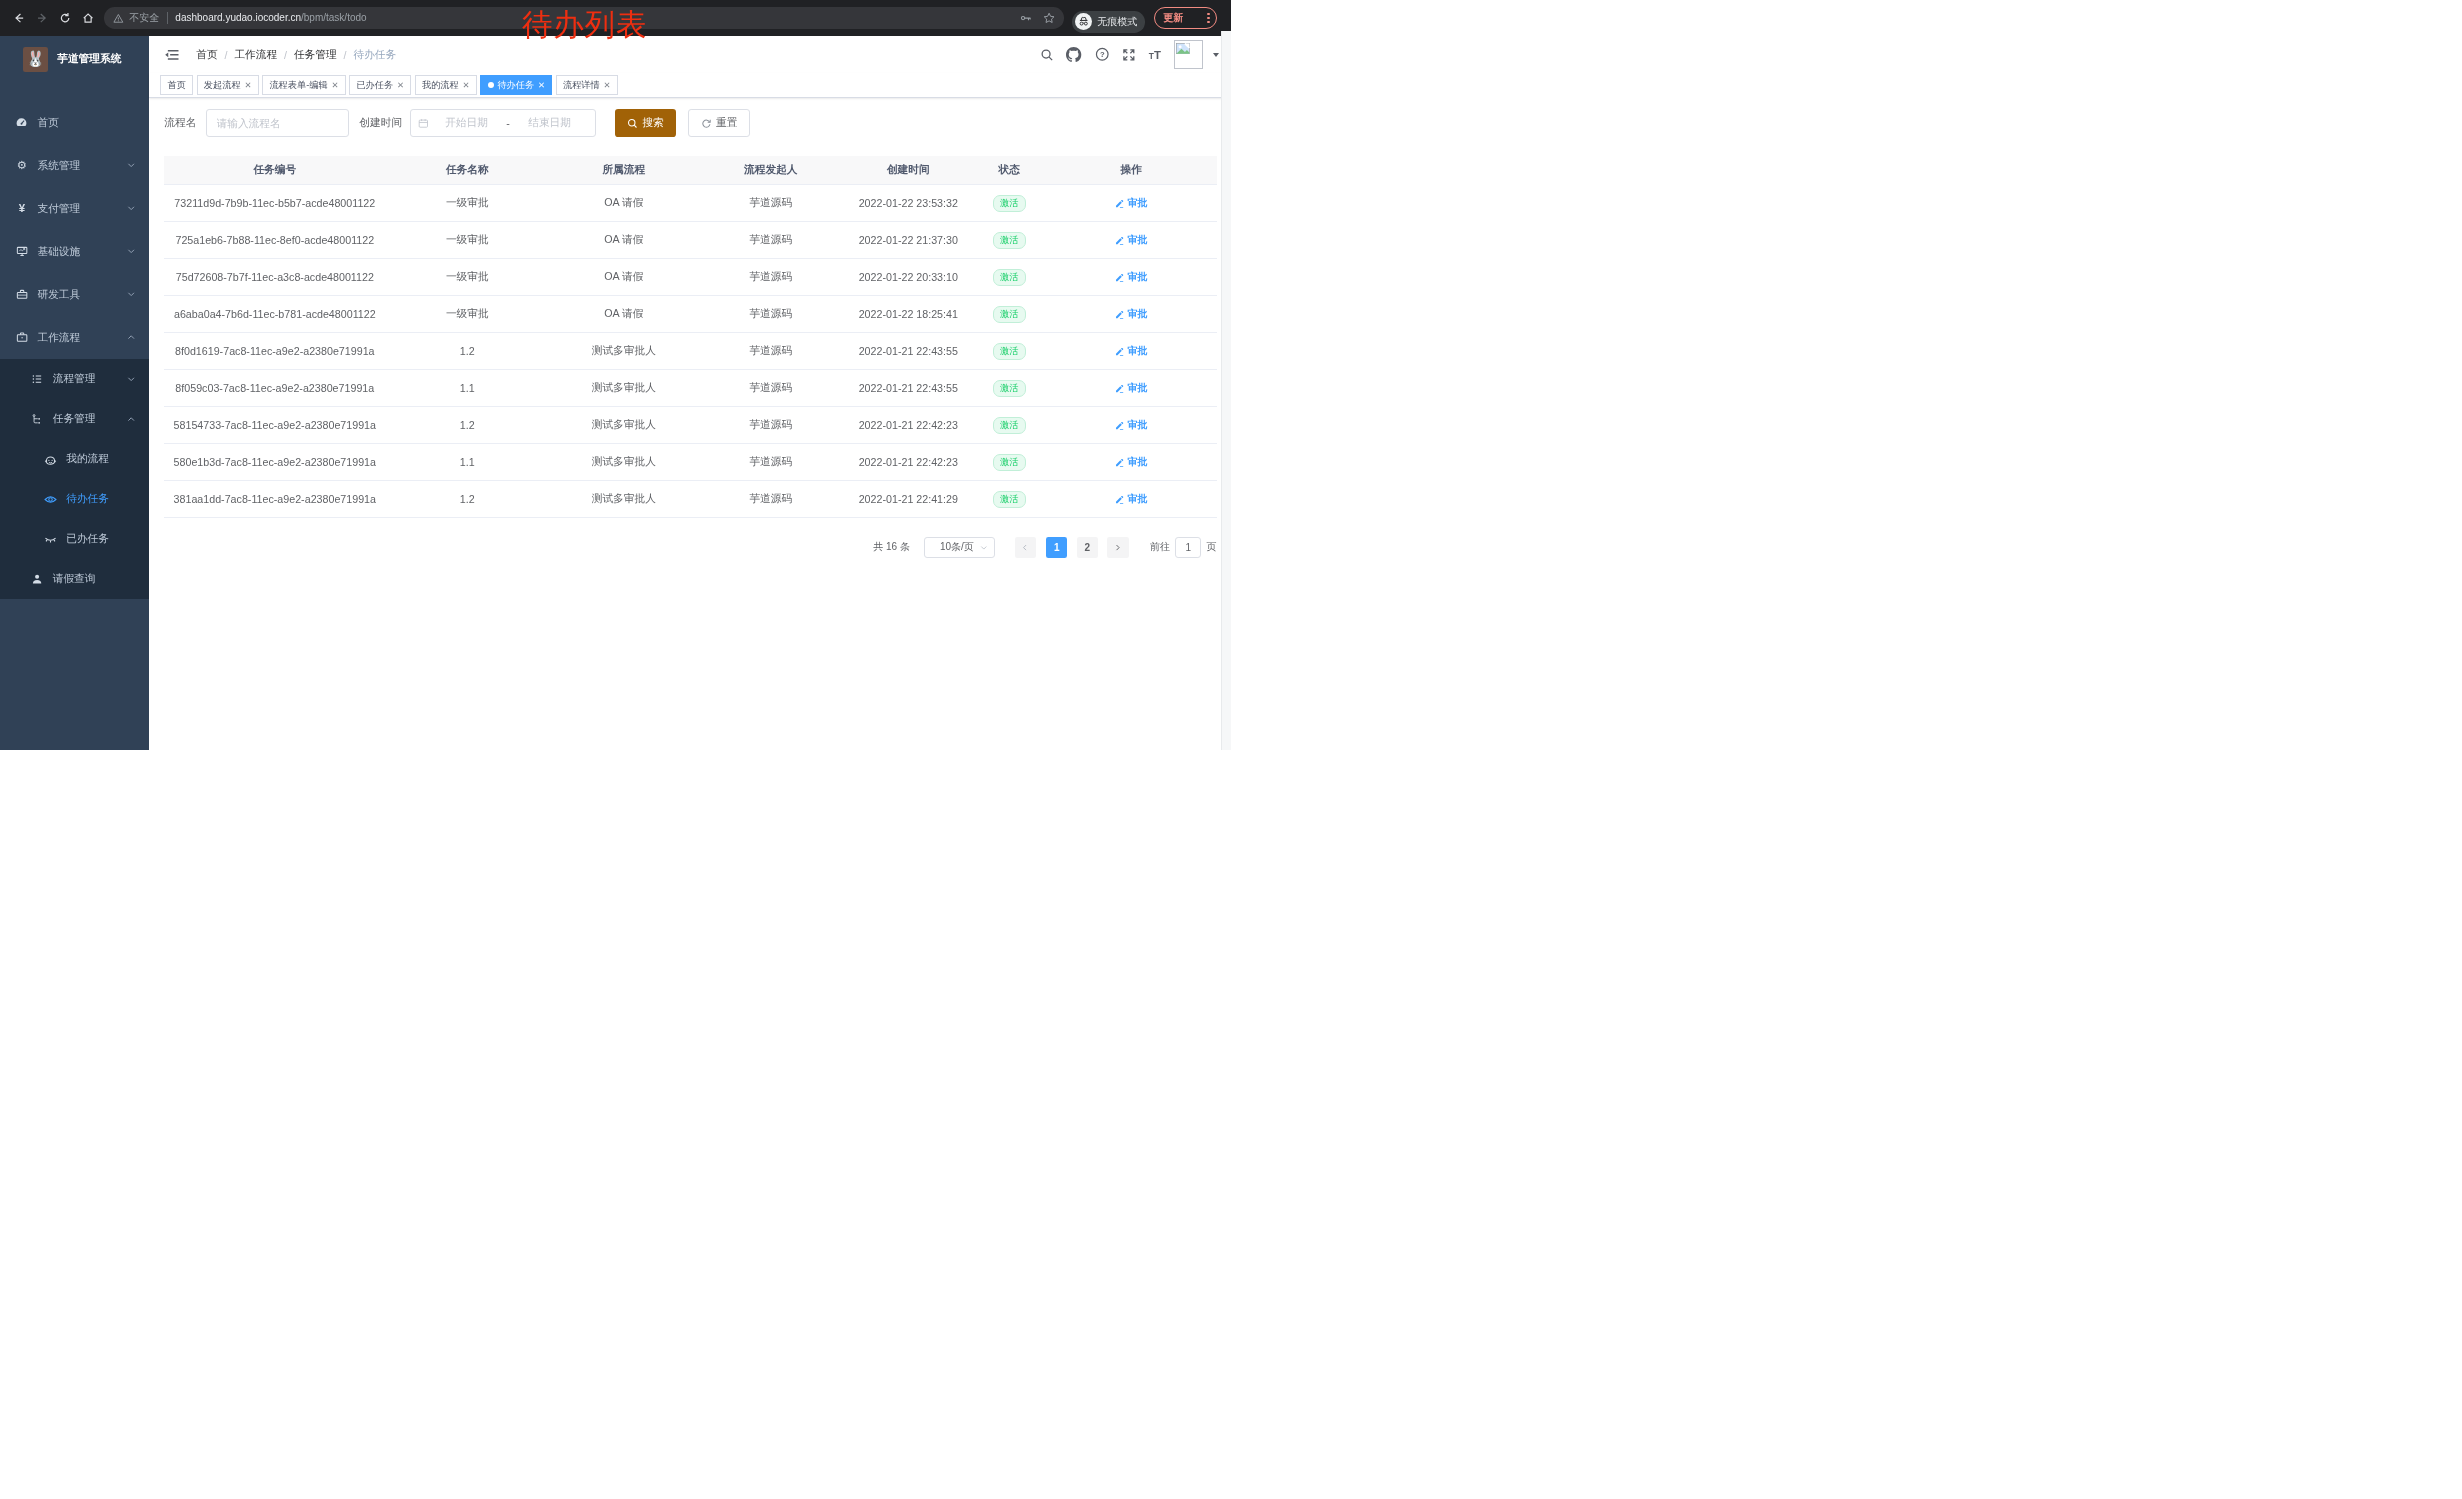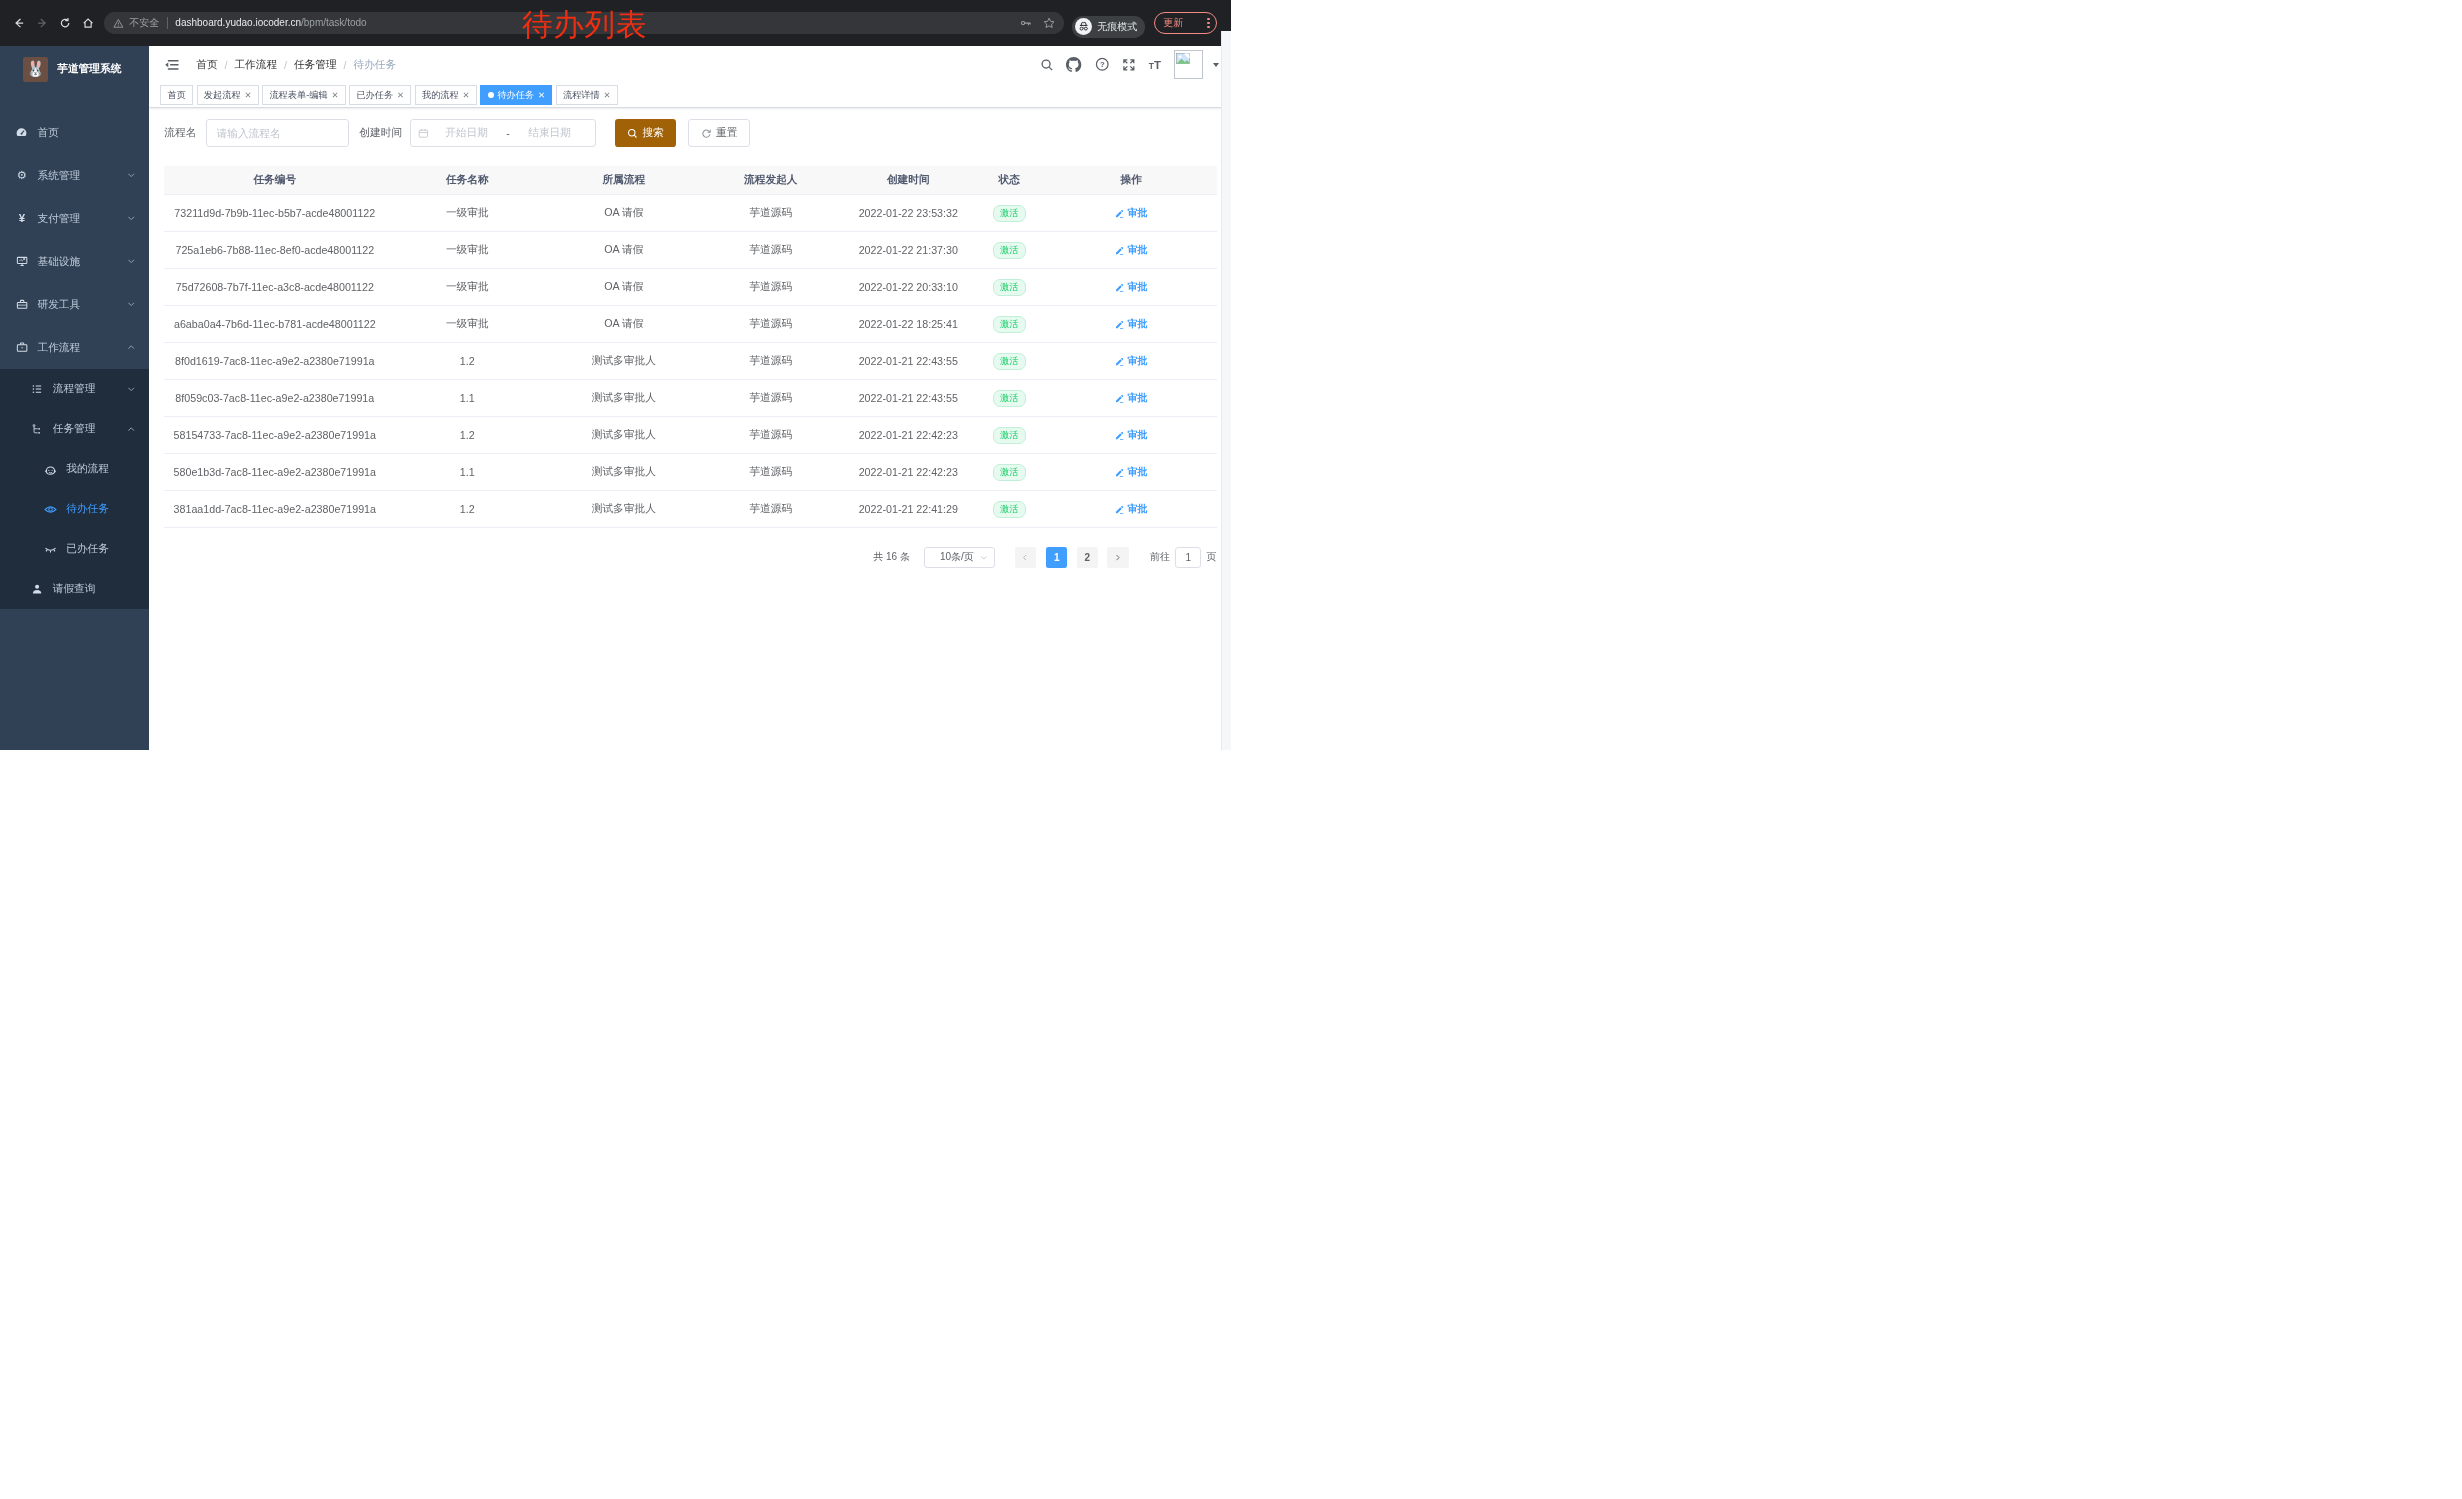--- a/index.html
+++ b/index.html
@@ -1,32 +1,32 @@
 <!DOCTYPE html>
 <html style="font-size:12.2px"><head>
 <meta charset="utf-8">
 <style>
   * { box-sizing: border-box; margin: 0; padding: 0; }
   html,body { width:1231px; height:750px; overflow:hidden; }
   body { font-family:"Liberation Sans","DejaVu Sans",sans-serif; background:#fff; position:relative; }
   svg { display:block; }
 
   
-  .chrome { height:46px; background:#202124; display:flex; align-items:center; padding:0 7.6px; }
+  .chrome { height:36px; background:#202124; display:flex; align-items:center; padding:0 7.6px; }
   .nav-btn { width:23px; height:23px; display:flex; align-items:center; justify-content:center; color:#dadce0; flex:0 0 auto; border-radius:50%; }
   .nav-btn.disabled { color:#5f6368; }
   .omnibox { width:960px; height:21.4px; margin-left:4.6px; background:#35363a; border-radius:10.7px; display:flex; align-items:center; padding:0 9.2px; color:#9aa0a6; font-size:10px; flex:0 0 auto; }
   .omnibox .sep { width:0.8px; height:12.2px; background:#5f6368; margin:0 7.6px; }
   .omnibox .host { color:#e8eaed; }
   .omnibox .path { color:#9aa0a6; }
   .omnibox .spacer { flex:1; }
   .omnibox .box-icon { margin-left:10.7px; color:#9aa0a6; }
   .incog-chip { height:21.4px; margin-left:7.6px; background:#3c4043; border-radius:10.7px; display:flex; align-items:center; padding:0 7.6px 0 3.1px; color:#e8eaed; font-size:10px; gap:5.3px; flex:0 0 auto;margin-top:8px; }
   .incog-circle { width:17px; height:17px; border-radius:50%; background:#f1f3f4; display:flex; align-items:center; justify-content:center; }
-  .update-pill { height:21.4px; margin-left:9.2px; border:1.5px solid #f28b82; border-radius:11.4px; display:flex; align-items:center; padding:0 6.1px 0 8.4px; color:#f28b82; font-size:10px; gap:24px; flex:0 0 auto; }
+  .update-pill { height:21.4px; margin-left:9.2px; border:1.5px solid #f28b82; border-radius:11.4px; display:flex; align-items:center; padding:0 6.1px 0 8.4px; color:#f28b82; font-size:10px; gap:24px; flex:0 0 auto;font-weight:bold; }
   .kebab { display:flex; flex-direction:column; gap:1.5px; }
   .kebab i { width:2.3px; height:2.3px; border-radius:50%; background:#f28b82; }
 
   
   .app { display:flex; height:719px; }
 
   
   .sidebar { width:149px; flex:0 0 auto; background:#304156; color:#bfcbd9; font-size:10.7px; }
   .logo-row { height:46px; display:flex; align-items:center; padding-left:23px; gap:9.2px; }
   .logo-img { width:25px; height:25px; border-radius:2.3px; background:#6b4f43; display:flex; align-items:center; justify-content:center; font-size:15.3px; }

